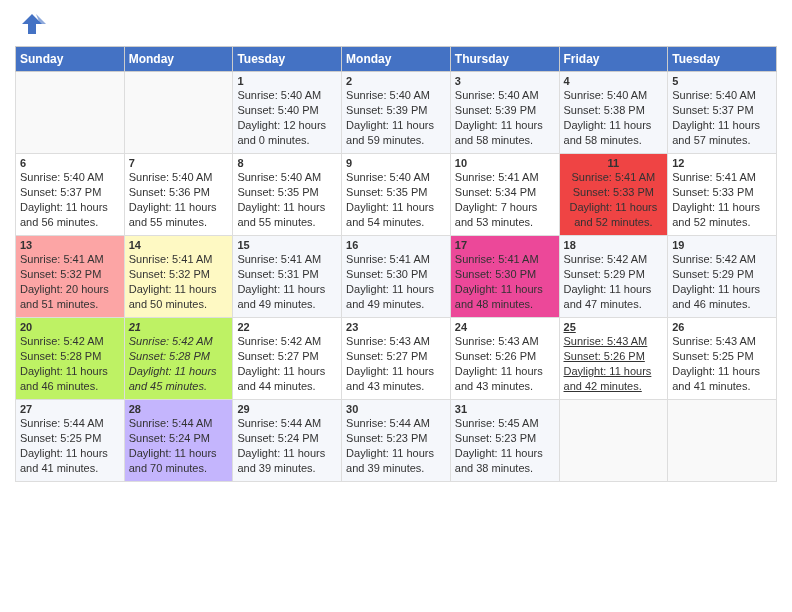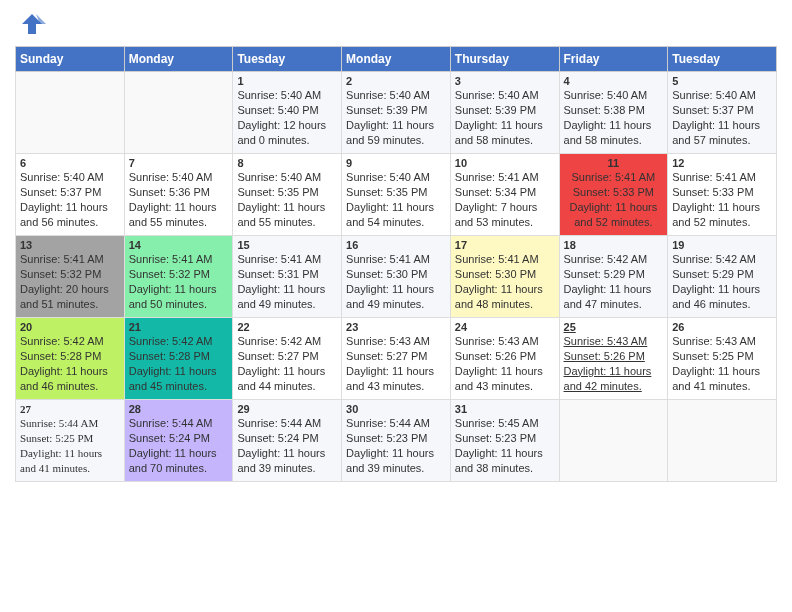--- a/index.html
+++ b/index.html
@@ -219,29 +219,29 @@
           <td style="background: rgb(255, 255, 255);">
             <span class="day-number">12</span>
             <div class="cell-content">
               <div>Sunrise: 5:41 AM</div>
               <div>Sunset: 5:33 PM</div>
               <div>Daylight: 11 hours and 52 minutes.</div>
             </div>
           </td>
         </tr>
         <tr>
-          <td style="background: #a3a3a3;">
+          <td style="background: #fca5a5;">
             <span class="day-number">13</span>
             <div class="cell-content">
               <div>Sunrise: 5:41 AM</div>
               <div>Sunset: 5:32 PM</div>
               <div>Daylight: 20 hours and 51 minutes.</div>
             </div>
           </td>
-          <td style="background: #86efac;">
+          <td style="background: #fef9c3;">
             <span class="day-number">14</span>
             <div class="cell-content">
               <div>Sunrise: 5:41 AM</div>
               <div>Sunset: 5:32 PM</div>
               <div>Daylight: 11 hours and 50 minutes.</div>
             </div>
           </td>
           <td style="background: rgb(245, 247, 251);">
             <span class="day-number">15</span>
             <div class="cell-content">
@@ -251,21 +251,21 @@
             </div>
           </td>
           <td style="background: rgb(245, 247, 251);">
             <span class="day-number">16</span>
             <div class="cell-content">
               <div>Sunrise: 5:41 AM</div>
               <div>Sunset: 5:30 PM</div>
               <div>Daylight: 11 hours and 49 minutes.</div>
             </div>
           </td>
-          <td style="background: #fef9c3;">
+          <td style="background: #ec4899;">
             <span class="day-number">17</span>
             <div class="cell-content">
               <div>Sunrise: 5:41 AM</div>
               <div>Sunset: 5:30 PM</div>
               <div>Daylight: 11 hours and 48 minutes.</div>
             </div>
           </td>
           <td style="background: rgb(245, 247, 251);">
             <span class="day-number">18</span>
             <div class="cell-content">
@@ -285,21 +285,21 @@
         </tr>
         <tr>
           <td style="background: #bef264;">
             <span class="day-number">20</span>
             <div class="cell-content">
               <div>Sunrise: 5:42 AM</div>
               <div>Sunset: 5:28 PM</div>
               <div>Daylight: 11 hours and 46 minutes.</div>
             </div>
           </td>
-          <td style="background: #14b8a6;">
+          <td style="background: #bef264; font-style: italic;">
             <span class="day-number">21</span>
             <div class="cell-content">
               <div>Sunrise: 5:42 AM</div>
               <div>Sunset: 5:28 PM</div>
               <div>Daylight: 11 hours and 45 minutes.</div>
             </div>
           </td>
           <td style="background: rgb(255, 255, 255);">
             <span class="day-number">22</span>
             <div class="cell-content">
@@ -335,21 +335,21 @@
           <td style="background: rgb(255, 255, 255);">
             <span class="day-number">26</span>
             <div class="cell-content">
               <div>Sunrise: 5:43 AM</div>
               <div>Sunset: 5:25 PM</div>
               <div>Daylight: 11 hours and 41 minutes.</div>
             </div>
           </td>
         </tr>
         <tr>
-          <td style="background: rgb(245, 247, 251); font-family: Liberation Serif, serif;">
+          <td style="background: rgb(245, 247, 251);">
             <span class="day-number">27</span>
             <div class="cell-content">
               <div>Sunrise: 5:44 AM</div>
               <div>Sunset: 5:25 PM</div>
               <div>Daylight: 11 hours and 41 minutes.</div>
             </div>
           </td>
           <td style="background: #c4b5fd;">
             <span class="day-number">28</span>
             <div class="cell-content">

